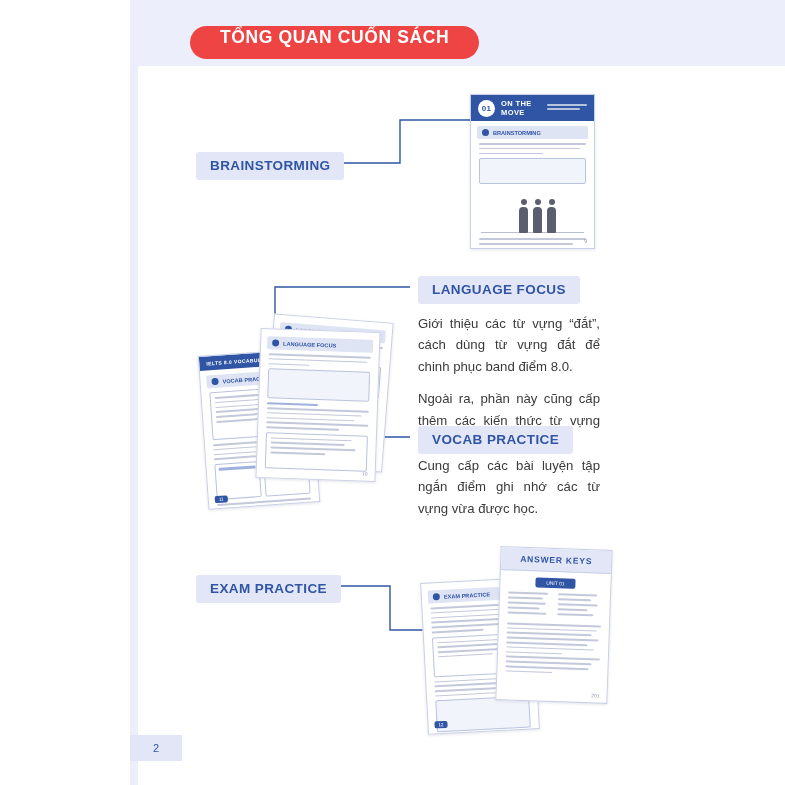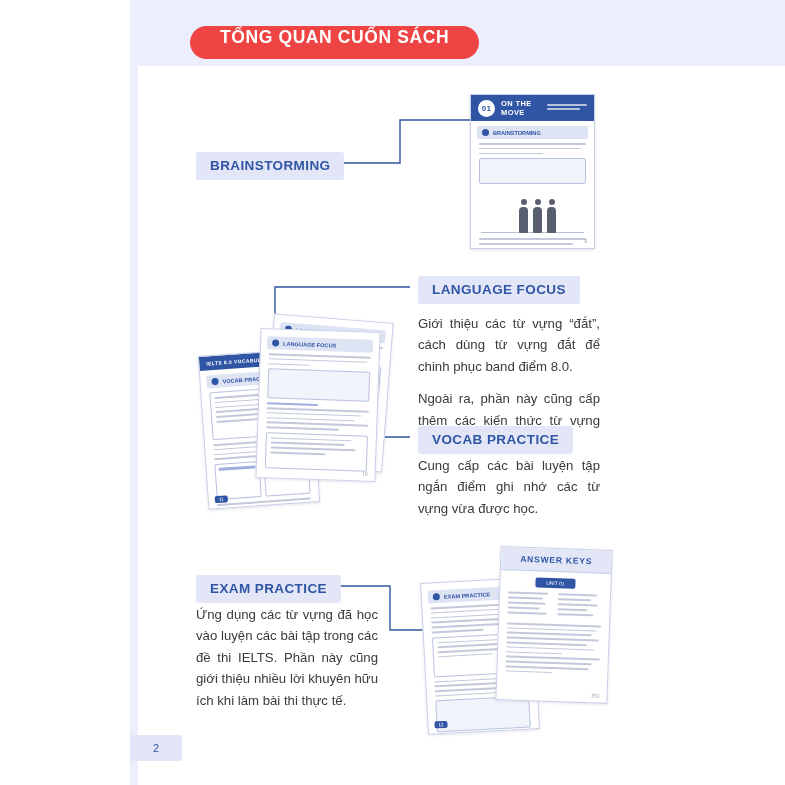--- a/index.html
+++ b/index.html
@@ -415,23 +415,20 @@
     </div>
     <div class="footer-num r">10</div>
   </div>
 
   <div class="sec-pill" style="left:418px; top:426px;">VOCAB PRACTICE</div>
   <div class="sec-body" style="left:418px; top:455px; width:182px;">
     <p>Cung cấp các bài luyện tập ngắn điểm ghi nhớ các từ vựng vừa được học.</p>
   </div>
 
   <div class="sec-pill" style="left:196px; top:575px;">EXAM PRACTICE</div>
-  <div class="sec-body" style="left:196px; top:604px; width:182px;">
-    <p>Ứng dụng các từ vựng đã học vào luyện các bài tập trong các đề thi IELTS. Phần này cũng giới thiệu nhiều lời khuyên hữu ích khi làm bài thi thực tế.</p>
-  </div>
 
   <div class="card" style="left:424px; top:580px; width:110px; height:150px; transform: rotate(-3deg);">
     <div class="subhdr" style="margin-top:7px;">
       <span class="dot"></span>
       <span>EXAM PRACTICE</span>
     </div>
     <div class="lines">
       <i style="width:100%"></i>
         <i style="width:96%"></i>
         <i style="width:92%"></i>

